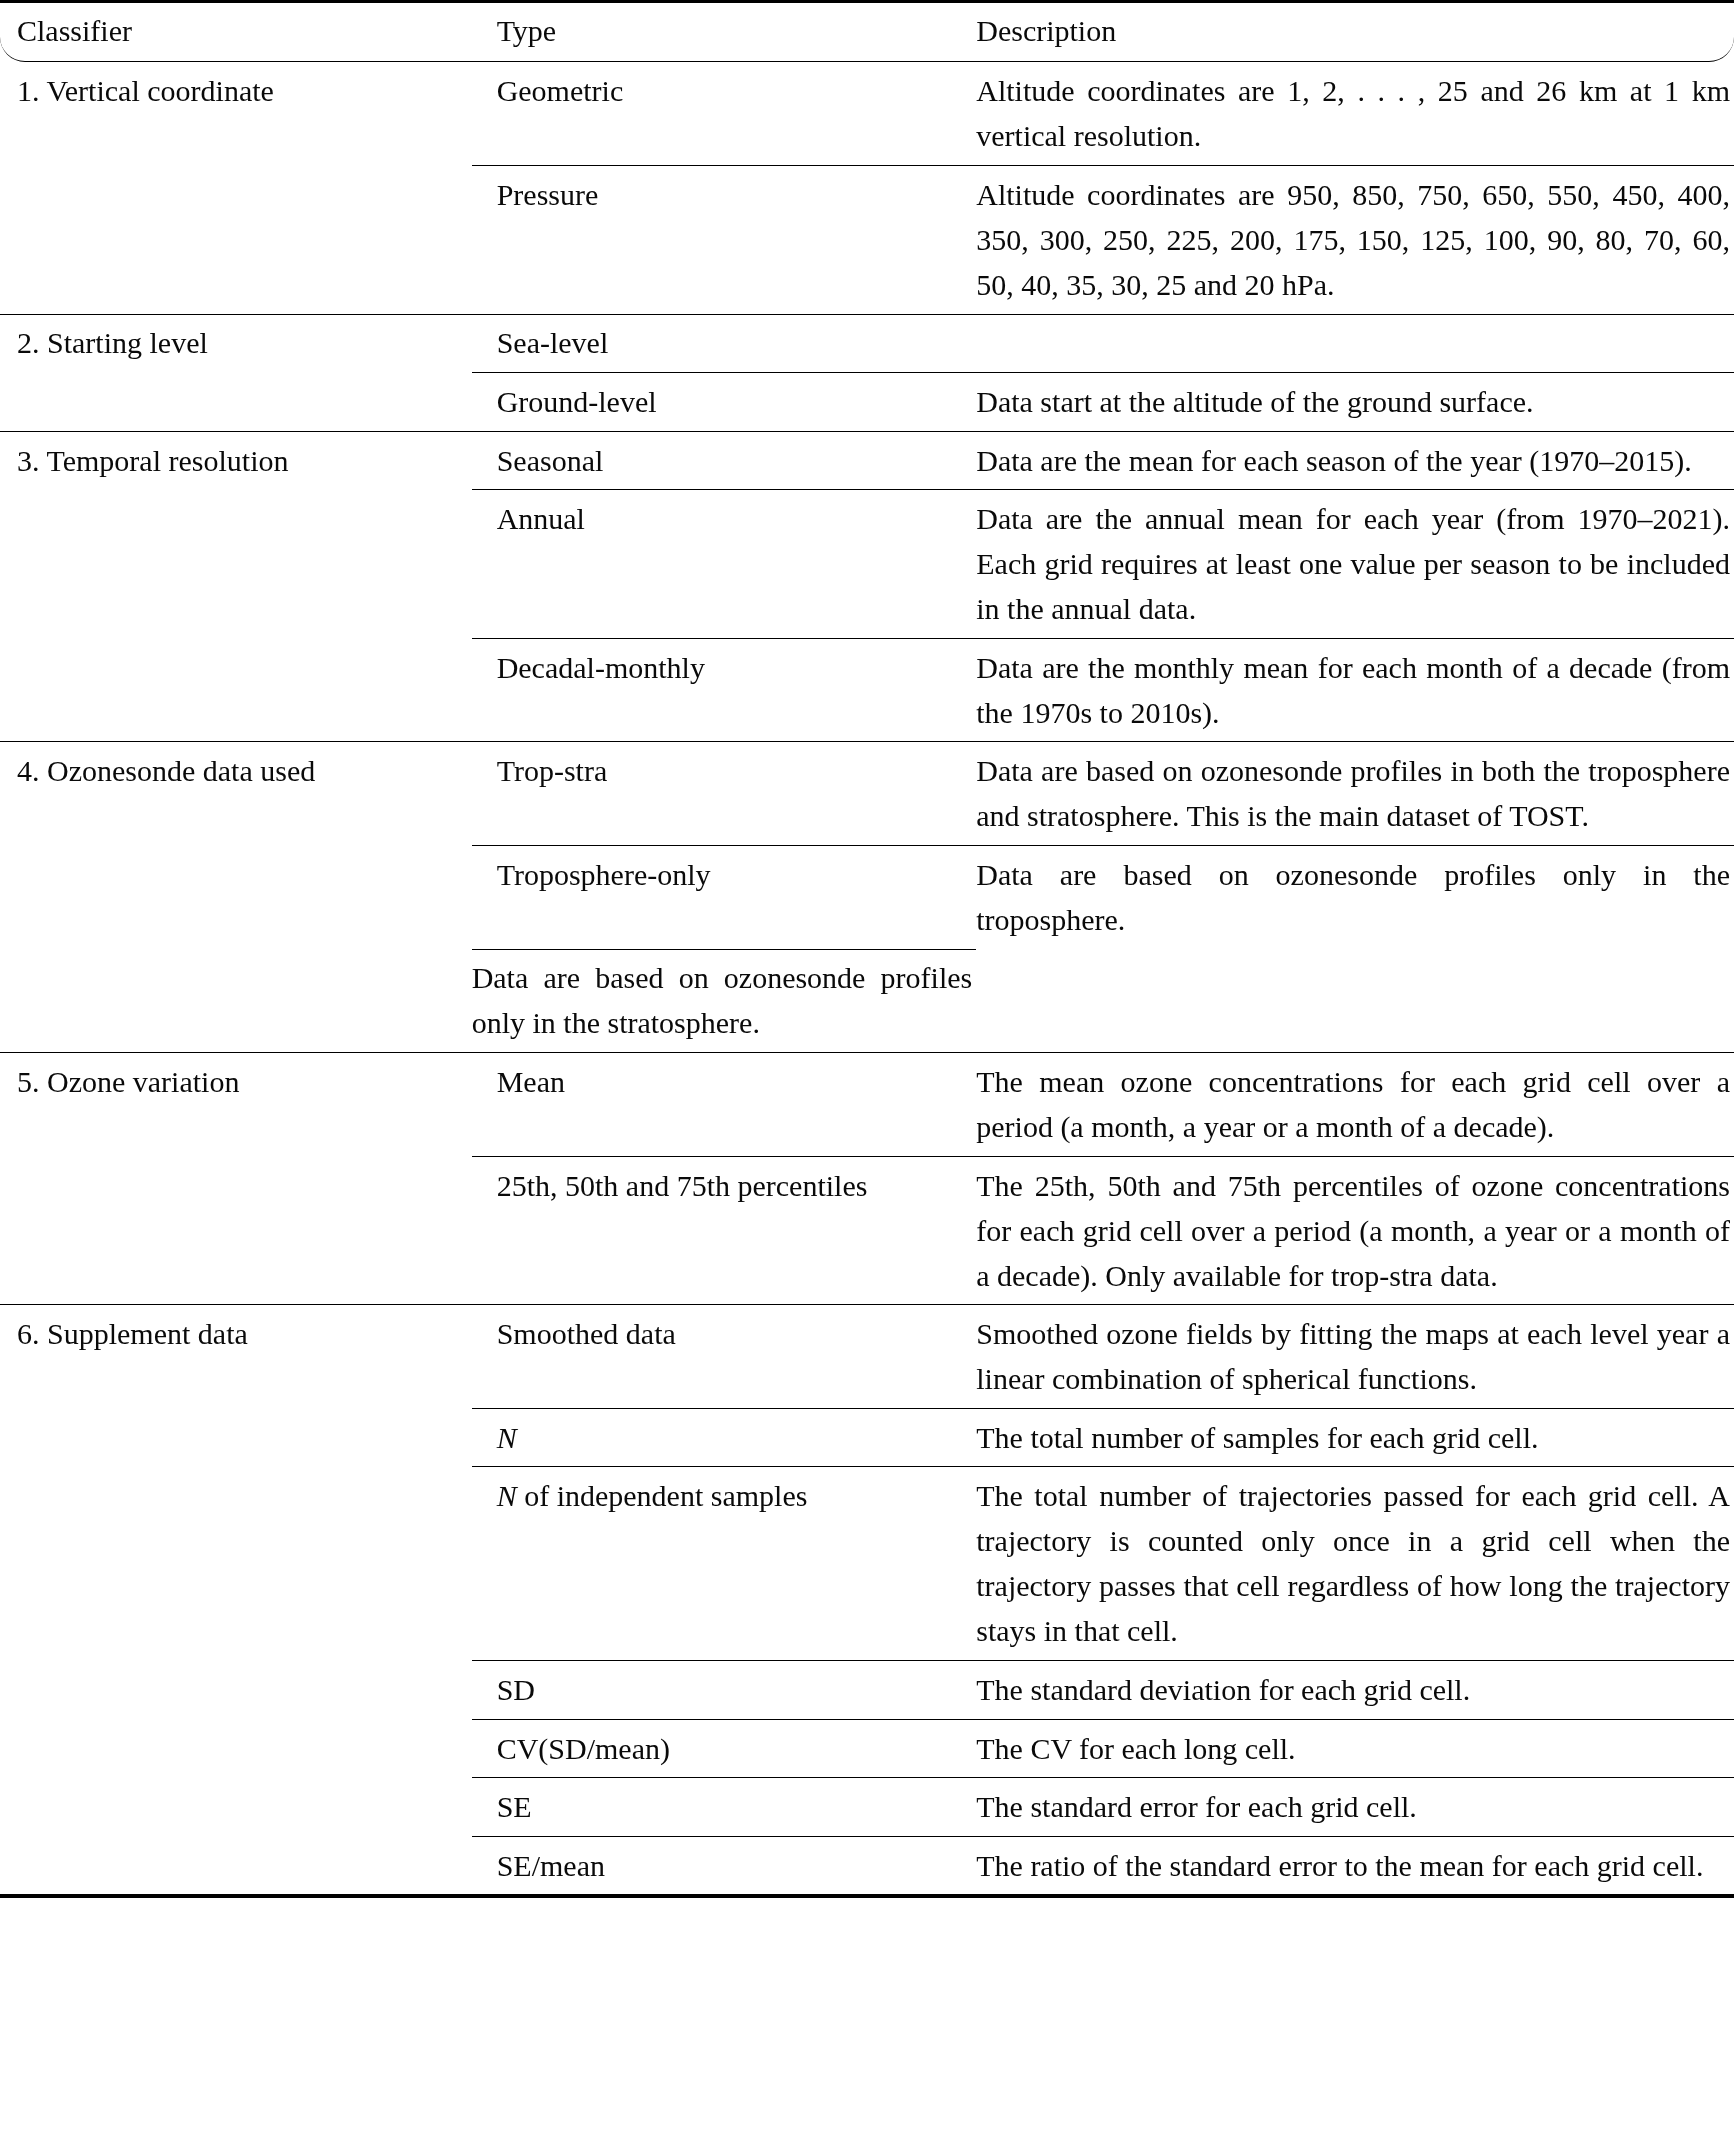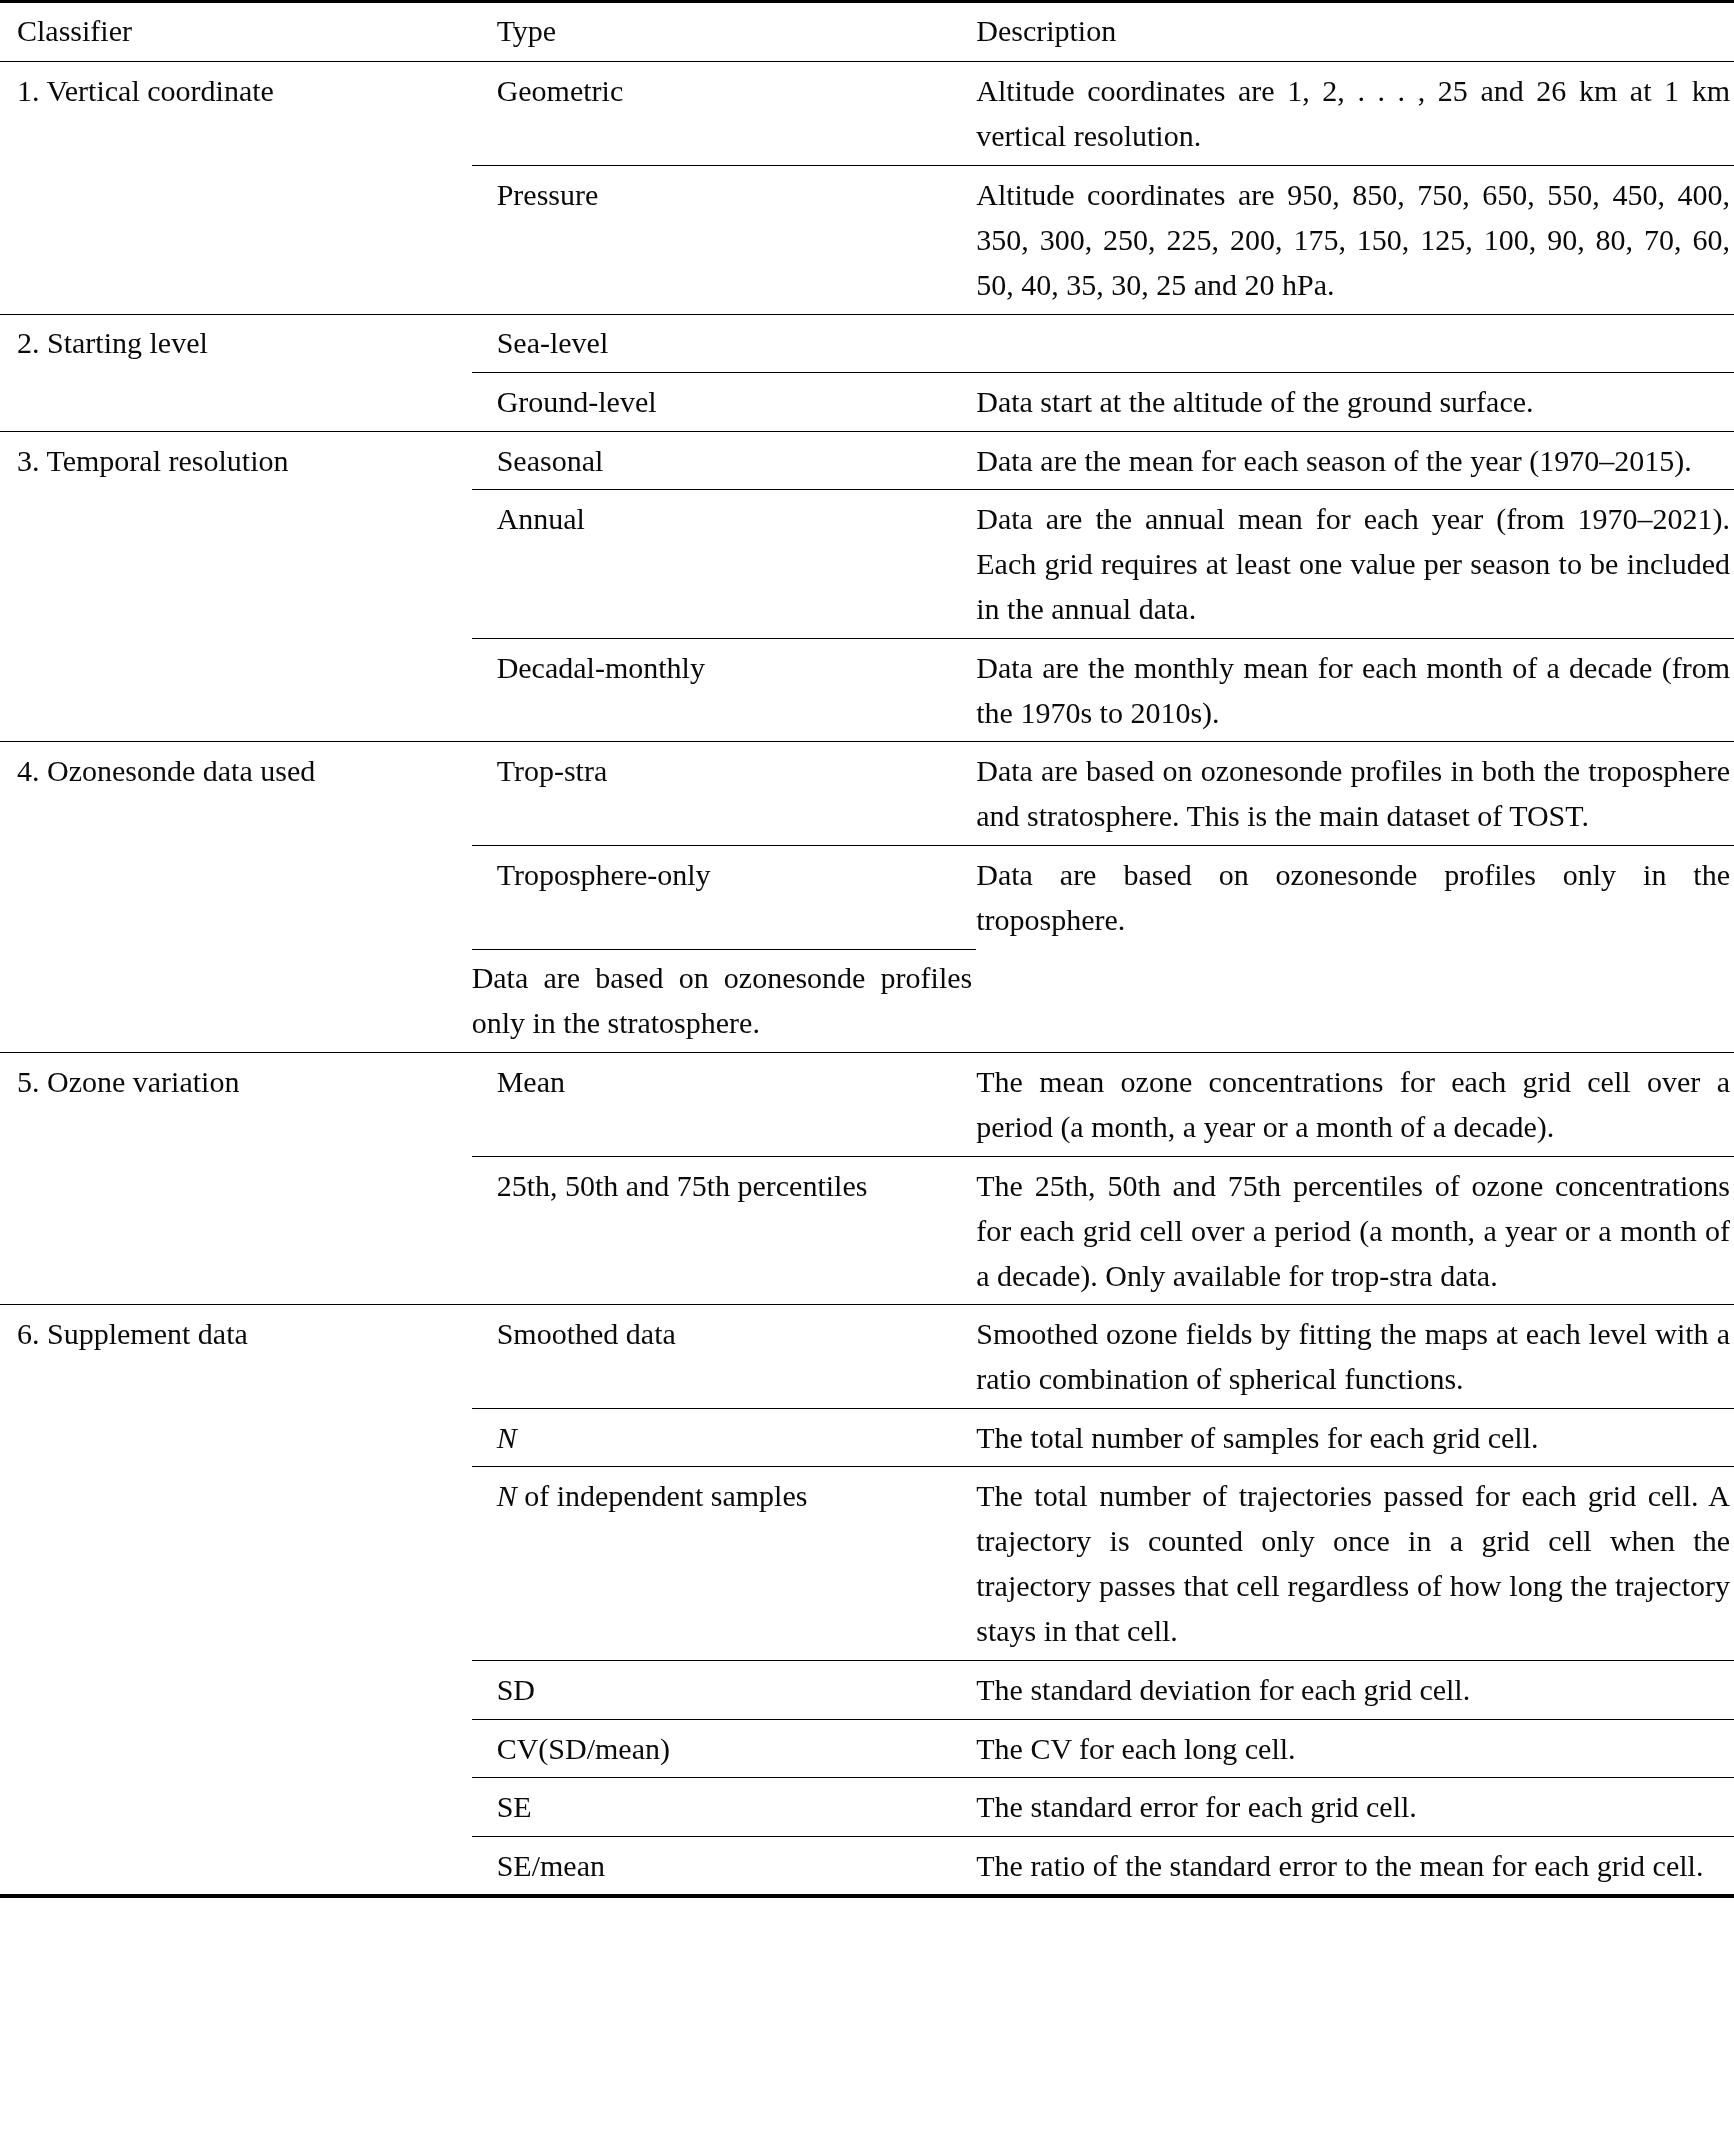--- a/index.html
+++ b/index.html
@@ -14,20 +14,21 @@
     font-size: 30px;
     line-height: 45px;
     color: #0a0a0a;
     border-top: 3.4px solid #000;
     border-bottom: 4.2px solid #000;
   }
   .hdr-row {
     display: grid;
     grid-template-columns: 27.2% 29.1% 43.7%;
     border-bottom: 1.7px solid #000;
+    border-radius: 25px;
   }
   .hdr-row .cell {
     padding-top: 5px;
     padding-bottom: 8.4px;
   }
   .cell {
     box-sizing: border-box;
     padding-top: 5.9px;
     padding-bottom: 6.7px;
   }
@@ -127,21 +128,21 @@
       <div class="cell c-classifier"></div>
       <div class="cell c-type"><span>25th, 50th and 75th percentiles</span></div>
       <div class="cell c-desc">The 25th, 50th and 75th percentiles of ozone concentrations for each grid cell over a period (a month, a year or a month of a decade). Only available for trop-stra data.</div>
     </div>
   </div>
 
   <div class="group">
     <div class="row">
       <div class="cell c-classifier">6. Supplement data</div>
       <div class="cell c-type"><span>Smoothed data</span></div>
-      <div class="cell c-desc">Smoothed ozone fields by fitting the maps at each level with a ratio combination of spherical functions.</div>
+      <div class="cell c-desc">Smoothed ozone fields by fitting the maps at each level year a linear combination of spherical functions.</div>
     </div>
     <div class="row">
       <div class="cell c-classifier"></div>
       <div class="cell c-type"><i>N</i></div>
       <div class="cell c-desc">The total number of samples for each grid cell.</div>
     </div>
     <div class="row">
       <div class="cell c-classifier"></div>
       <div class="cell c-type"><i>N</i><span> of independent samples</span></div>
       <div class="cell c-desc">The total number of trajectories passed for each grid cell. A trajectory is counted only once in a grid cell when the trajectory passes that cell regardless of how long the trajectory stays in that cell.</div>

